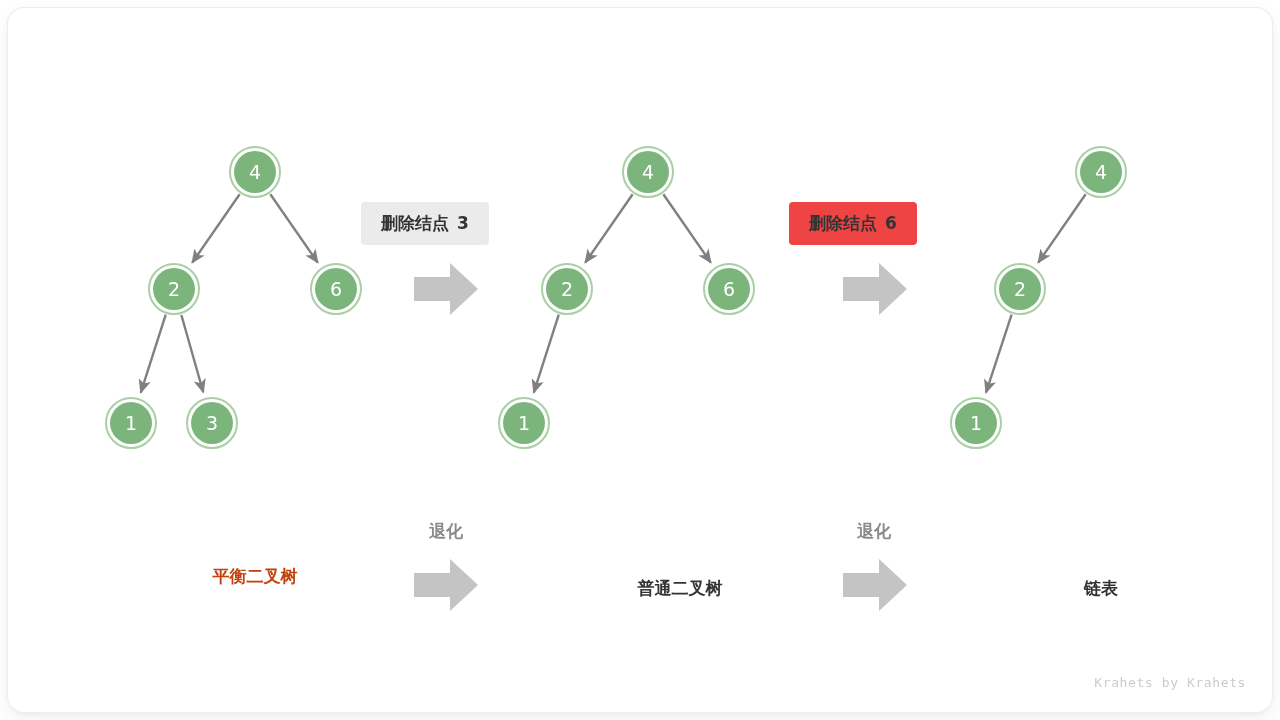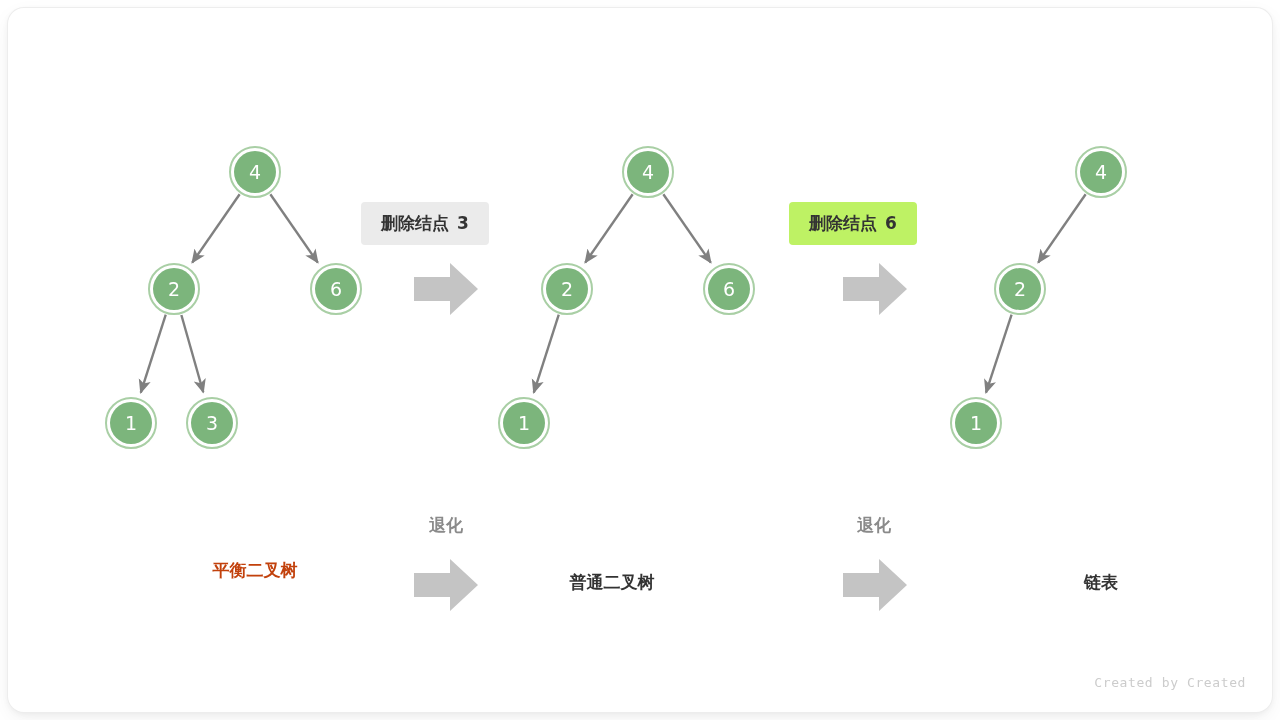--- a/index.html
+++ b/index.html
@@ -104,20 +104,21 @@
   .stage-label {
     position: absolute;
     color: #333333;
     font-size: 17px;
     font-weight: bold;
     white-space: nowrap;
     text-align: center;
   }
   .centered {
     transform: translateX(-50%);
+    margin-top: 6px;
   }
   
   #watermark {
     position: absolute;
     right: 26px;
     bottom: 22px;
     color: #cccccc;
     font-size: 13px;
     letter-spacing: 0.6px;
     font-family: "DejaVu Sans Mono", "Liberation Mono", monospace;
@@ -208,29 +209,29 @@
           </div>
         </div>
         <div class="step-chip" style="left: 353px; top: 194px; background: rgb(235, 235, 235);"><span>删除结点</span><span class="chip-num">3</span></div>
         <div class="block-arrow" style="left: 406px; top: 253px;"><svg viewBox="0 0 64 56" width="64" height="56">
             <path d="M0,16 L36,16 L36,2 L64,28 L36,54 L36,40 L0,40 Z" fill="#c4c4c4"></path>
           </svg></div>
         <div class="degenerate-label centered" style="left: 438px; top: 506px; color: rgb(138, 138, 138);">退化</div>
         <div class="block-arrow" style="left: 406px; top: 549px;"><svg viewBox="0 0 64 56" width="64" height="56">
             <path d="M0,16 L36,16 L36,2 L64,28 L36,54 L36,40 L0,40 Z" fill="#c4c4c4"></path>
           </svg></div>
-        <div class="step-chip" style="left: 781px; top: 194px; background: #bef264;"><span>删除结点</span><span class="chip-num">6</span></div>
+        <div class="step-chip" style="left: 781px; top: 194px; background: #ef4444;"><span>删除结点</span><span class="chip-num">6</span></div>
         <div class="block-arrow" style="left: 835px; top: 253px;"><svg viewBox="0 0 64 56" width="64" height="56">
             <path d="M0,16 L36,16 L36,2 L64,28 L36,54 L36,40 L0,40 Z" fill="#c4c4c4"></path>
           </svg></div>
         <div class="degenerate-label centered" style="left: 866px; top: 506px; color: rgb(138, 138, 138);">退化</div>
         <div class="block-arrow" style="left: 835px; top: 549px;"><svg viewBox="0 0 64 56" width="64" height="56">
             <path d="M0,16 L36,16 L36,2 L64,28 L36,54 L36,40 L0,40 Z" fill="#c4c4c4"></path>
           </svg></div>
         <div class="stage-label centered" style="left: 247px; top: 551px; color: #c2410c;">平衡二叉树</div>
-        <div class="stage-label centered" style="left: 604px; top: 563px; color: rgb(51, 51, 51); text-align: right;">普通二叉树</div>
+        <div class="stage-label centered" style="left: 672px; top: 563px; color: rgb(51, 51, 51); text-align: right;">普通二叉树</div>
         <div class="stage-label centered" style="left: 1093px; top: 563px; color: rgb(51, 51, 51); text-align: right;">链表</div>
       </div>
 
   </div>
 
-  <div id="watermark">Created by Created</div>
+  <div id="watermark">Krahets by Krahets</div>
 </div>
 
 </body></html>

